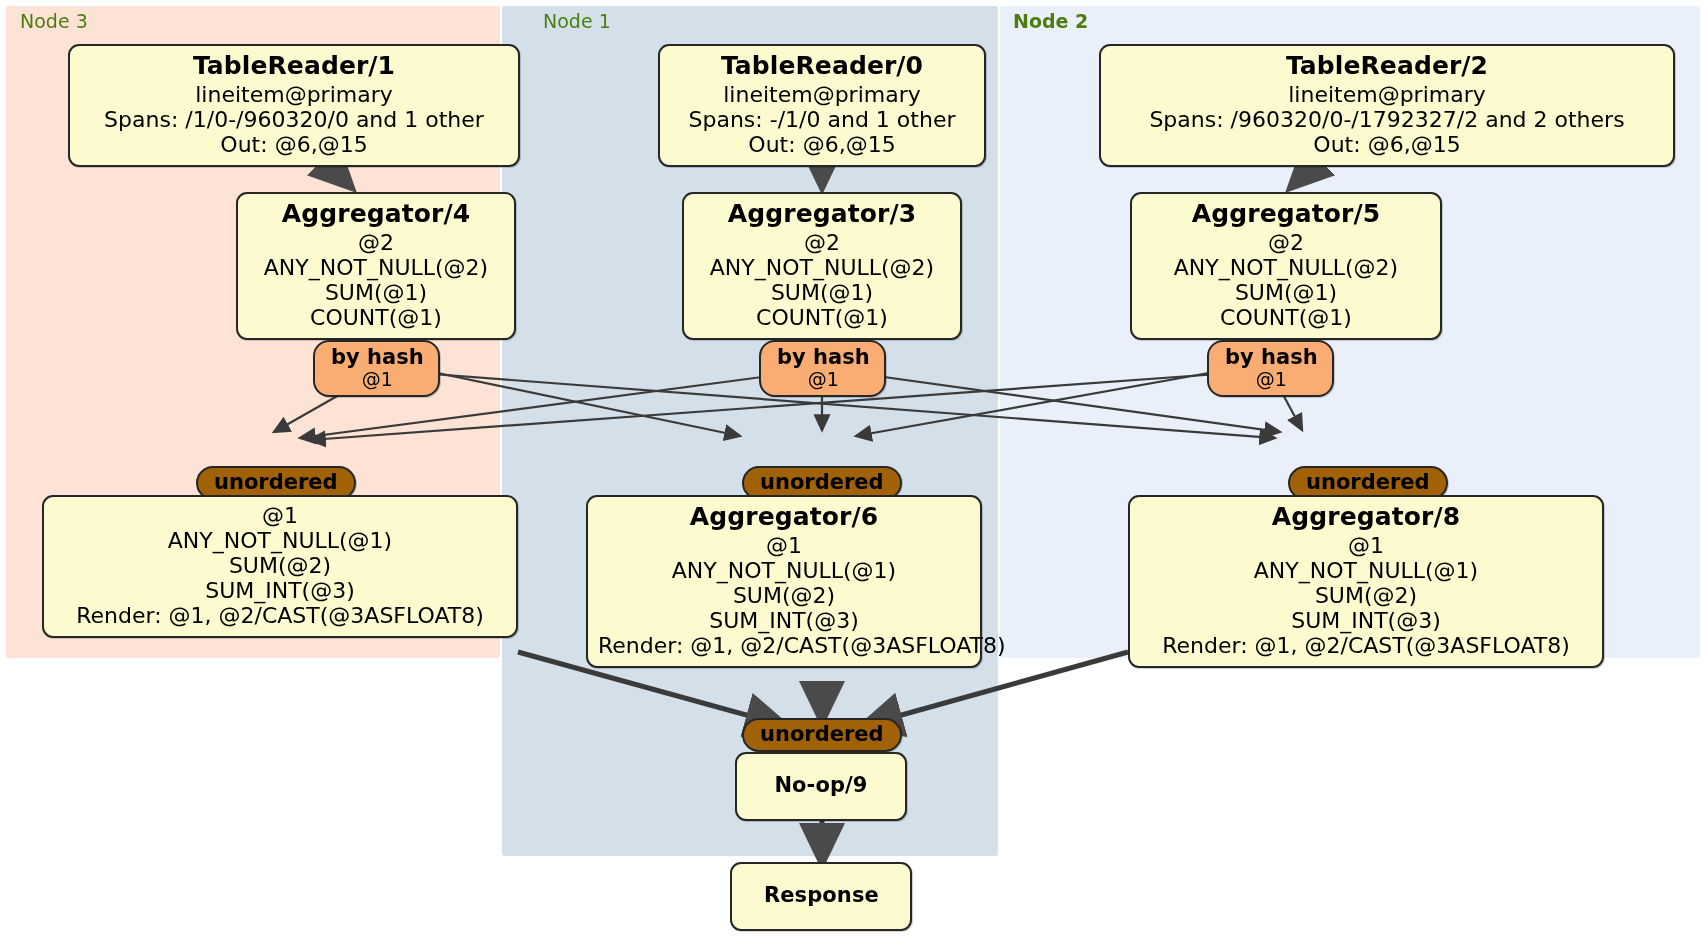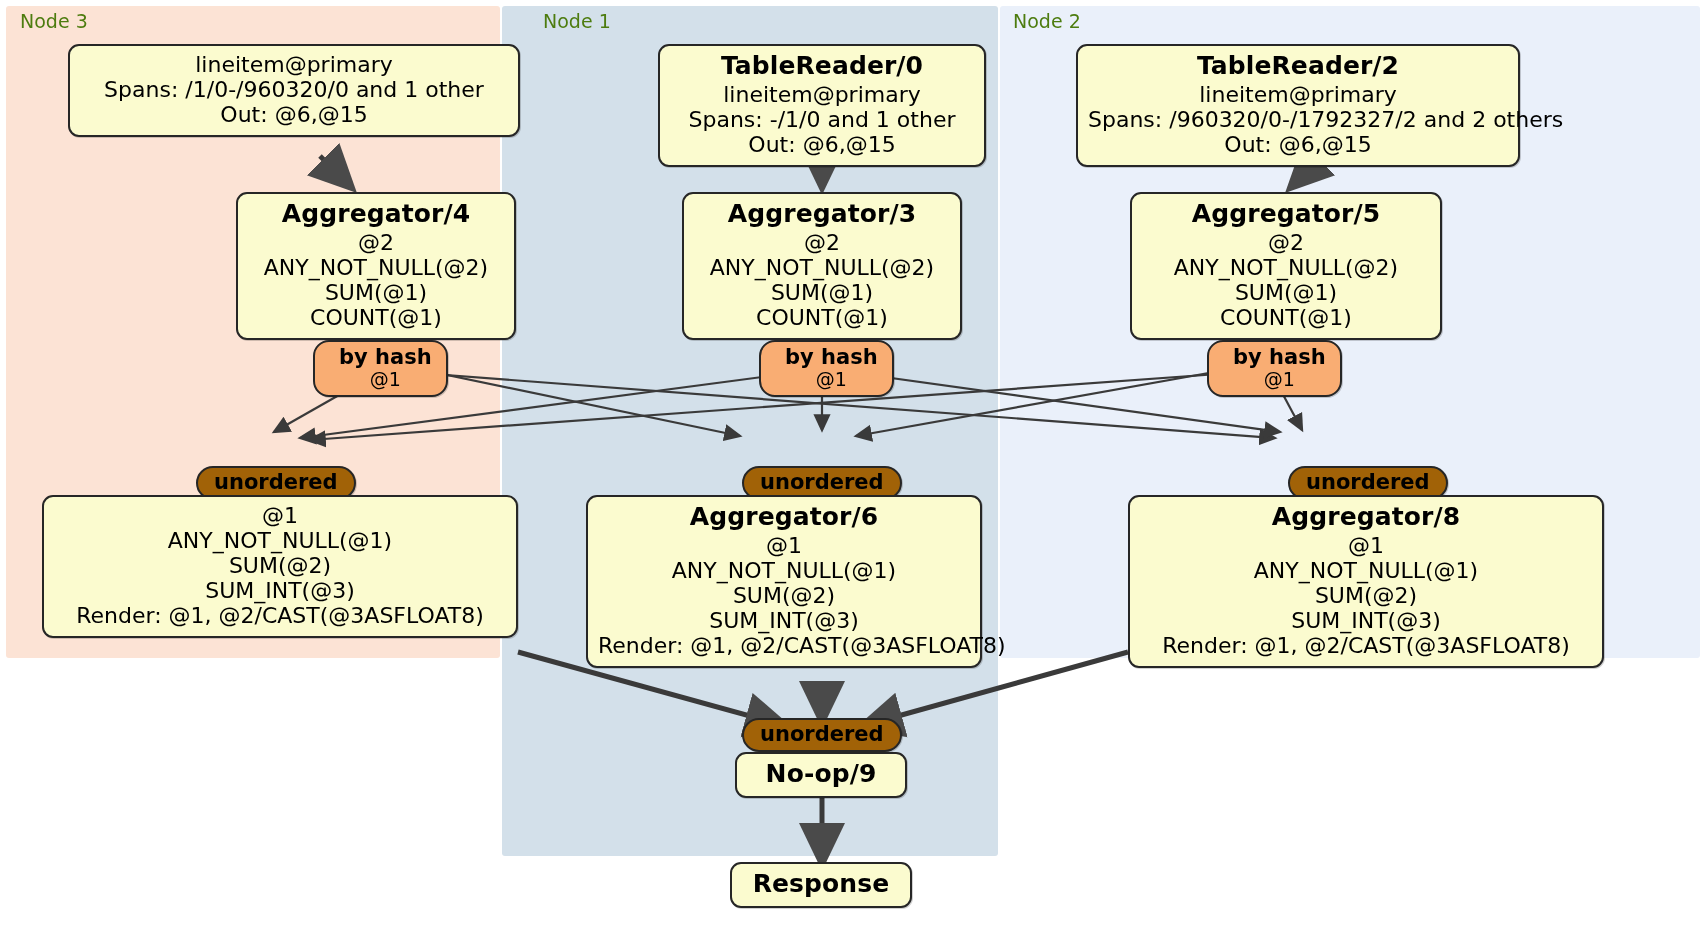--- a/index.html
+++ b/index.html
@@ -30,48 +30,48 @@
     line-height:1.14;
     box-shadow:1px 1px 0 rgba(0,0,0,0.18);
   }
   .proc .title{
     font-weight:bold;font-size:25px;letter-spacing:.1px;
     display:block;margin-bottom:1px;
   }
   .proc .ln{display:block;font-size:22px;white-space:nowrap;}
 
   .proc.small{padding:4px 16px 5px 16px;}
-  .proc.small .title{font-size:25px;margin:2px;}
+  .proc.small .title{font-size:21px;margin:16px;}
 
   
   .badge{
     position:absolute;box-sizing:border-box;
     border:2px solid #262626;border-radius:15px;
     text-align:center;color:#000;line-height:1.1;
-    padding:4px 14px 5px 24px;
+    padding:4px 14px 5px 16px;
     box-shadow:1px 1px 0 rgba(0,0,0,0.18);
   }
   .badge .b1{display:block;font-weight:bold;font-size:21px;white-space:nowrap;}
   .badge .b2{display:block;font-size:19px;white-space:nowrap;}
   .badge.hash{background:#f9ad73;border-radius:16px;}
   .badge.unordered{background:#a16207;border-radius:18px;padding:3px 16px 4px 16px;}
 </style>
 </head>
 <body>
 
 <div id="stage">
 
   <div class="region" style="left:6px;top:6px;width:494px;height:652px;background:#fce3d5;"></div>
   <div class="region-label" style="left:20px;top:10px;">Node 3</div>
 
   <div class="region" style="left:502px;top:6px;width:496px;height:850px;background:#d3e0ea;"></div>
   <div class="region-label" style="left:515px;top:10px;margin-left:28px;">Node 1</div>
 
   <div class="region" style="left:1000px;top:6px;width:700px;height:652px;background:#eaf0fa;"></div>
-  <div class="region-label" style="left:1013px;top:10px;">Node 2</div>
+  <div class="region-label" style="left:1013px;top:10px;font-weight:bold;">Node 2</div>
 
   <svg id="edges" viewBox="0 0 1708 940" preserveAspectRatio="none">
     <defs>
       <marker id="ah" markerWidth="9" markerHeight="9" refX="7.2" refY="4.5" orient="auto" markerUnits="strokeWidth">
         <path d="M0,0.6 L8.4,4.5 L0,8.4 z" fill="#3a3a3a"></path>
       </marker>
       <marker id="ahT" markerWidth="11" markerHeight="11" refX="8.2" refY="5.5" orient="auto" markerUnits="strokeWidth">
         <path d="M0,0.9 L9.6,5.5 L0,10.1 z" fill="#4a4a4a"></path>
       </marker>
     </defs>
@@ -102,33 +102,34 @@
       <path d="M822,686 L822,722" stroke-width="5" marker-end="url(#ahT)"></path>
       <path d="M1128,652 L862,726" stroke-width="5" marker-end="url(#ahT)"></path>
 
       <path d="M822,752 L822,760" stroke-width="5"></path>
 
       <path d="M822,796 L822,864" stroke-width="5" marker-end="url(#ahT)"></path>
     </g>
   </svg>
 
   <div class="proc" style="left:68px;top:44px;width:452px;">
+    <span class="title">TableReader/1</span>
     <span class="ln">lineitem@primary</span>
     <span class="ln">Spans: /1/0-/960320/0 and 1 other</span>
     <span class="ln">Out: @6,@15</span>
   </div>
 
   <div class="proc" style="left:658px;top:44px;width:328px;">
     <span class="title">TableReader/0</span>
     <span class="ln">lineitem@primary</span>
     <span class="ln">Spans: -/1/0 and 1 other</span>
     <span class="ln">Out: @6,@15</span>
   </div>
 
-  <div class="proc" style="left:1076px;top:44px;width:444px;">
+  <div class="proc" style="left:1099px;top:44px;width:576px;">
     <span class="title">TableReader/2</span>
     <span class="ln">lineitem@primary</span>
     <span class="ln">Spans: /960320/0-/1792327/2 and 2 others</span>
     <span class="ln">Out: @6,@15</span>
   </div>
 
   <div class="proc" style="left:236px;top:192px;width:280px;">
     <span class="title">Aggregator/4</span>
     <span class="ln">@2</span>
     <span class="ln">ANY_NOT_NULL(@2)</span>

